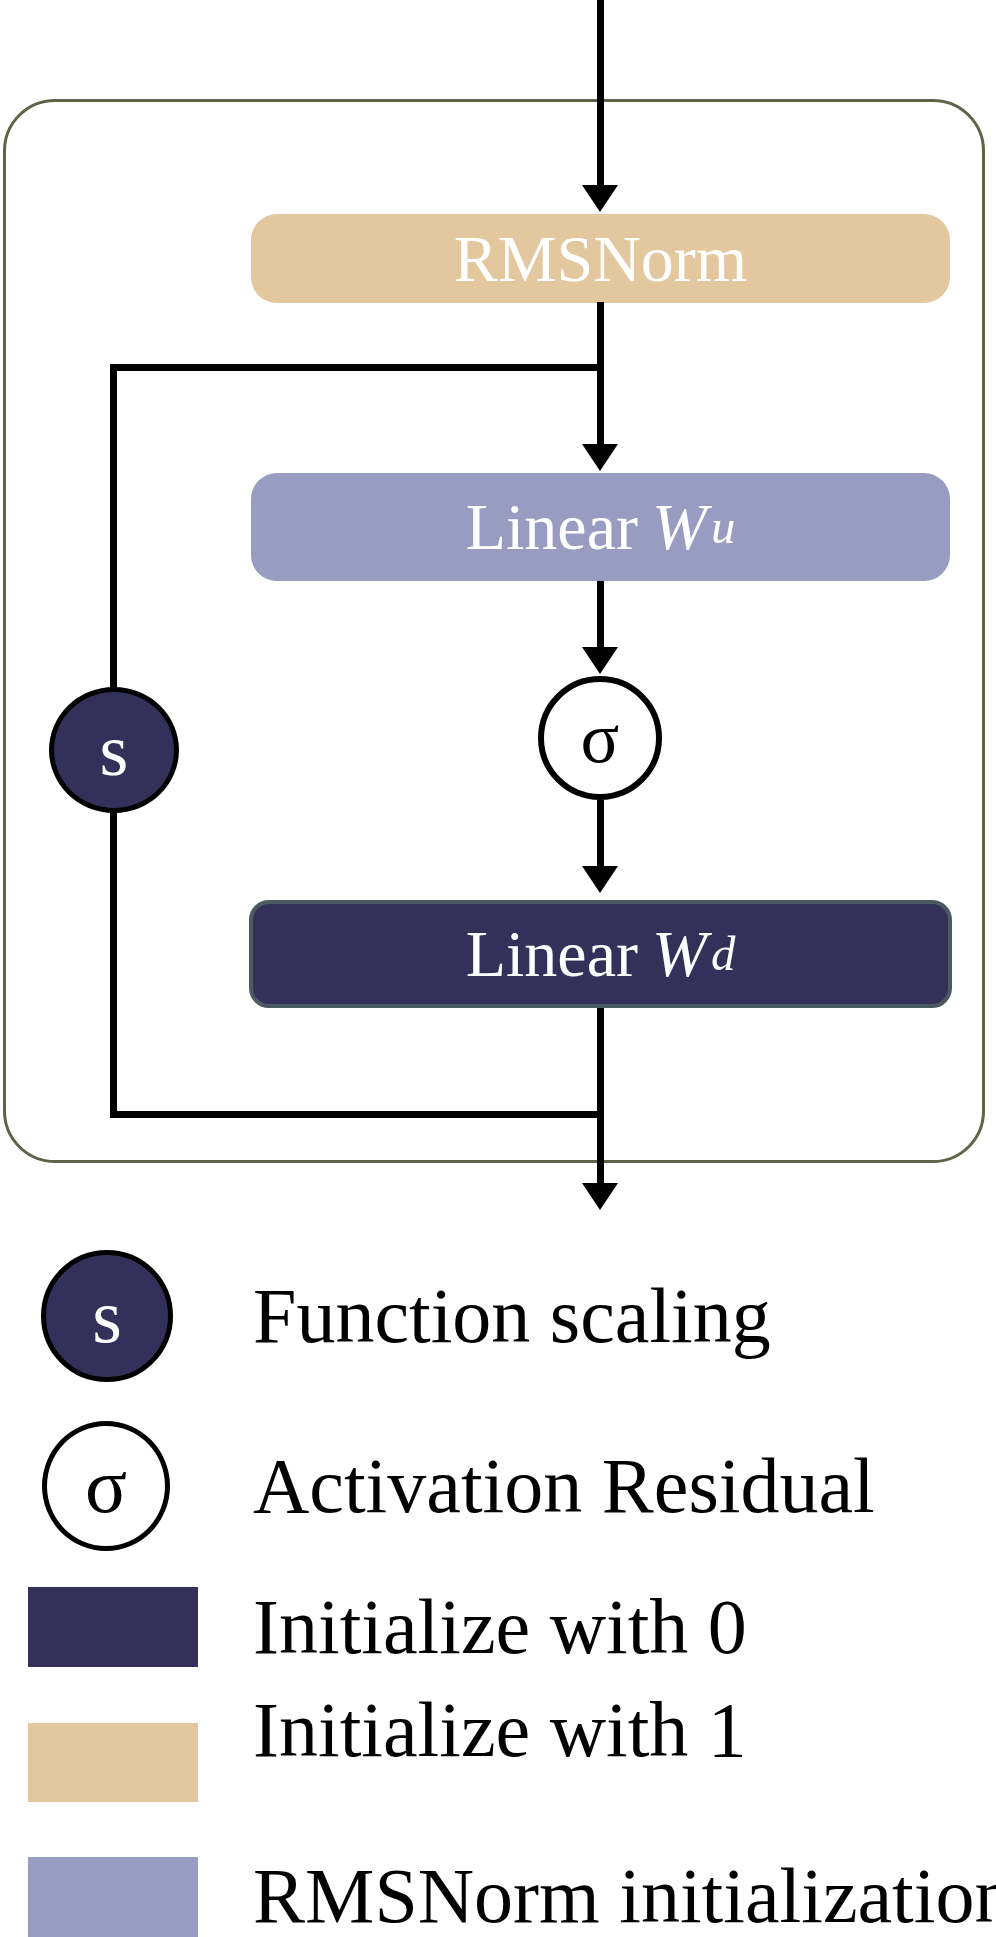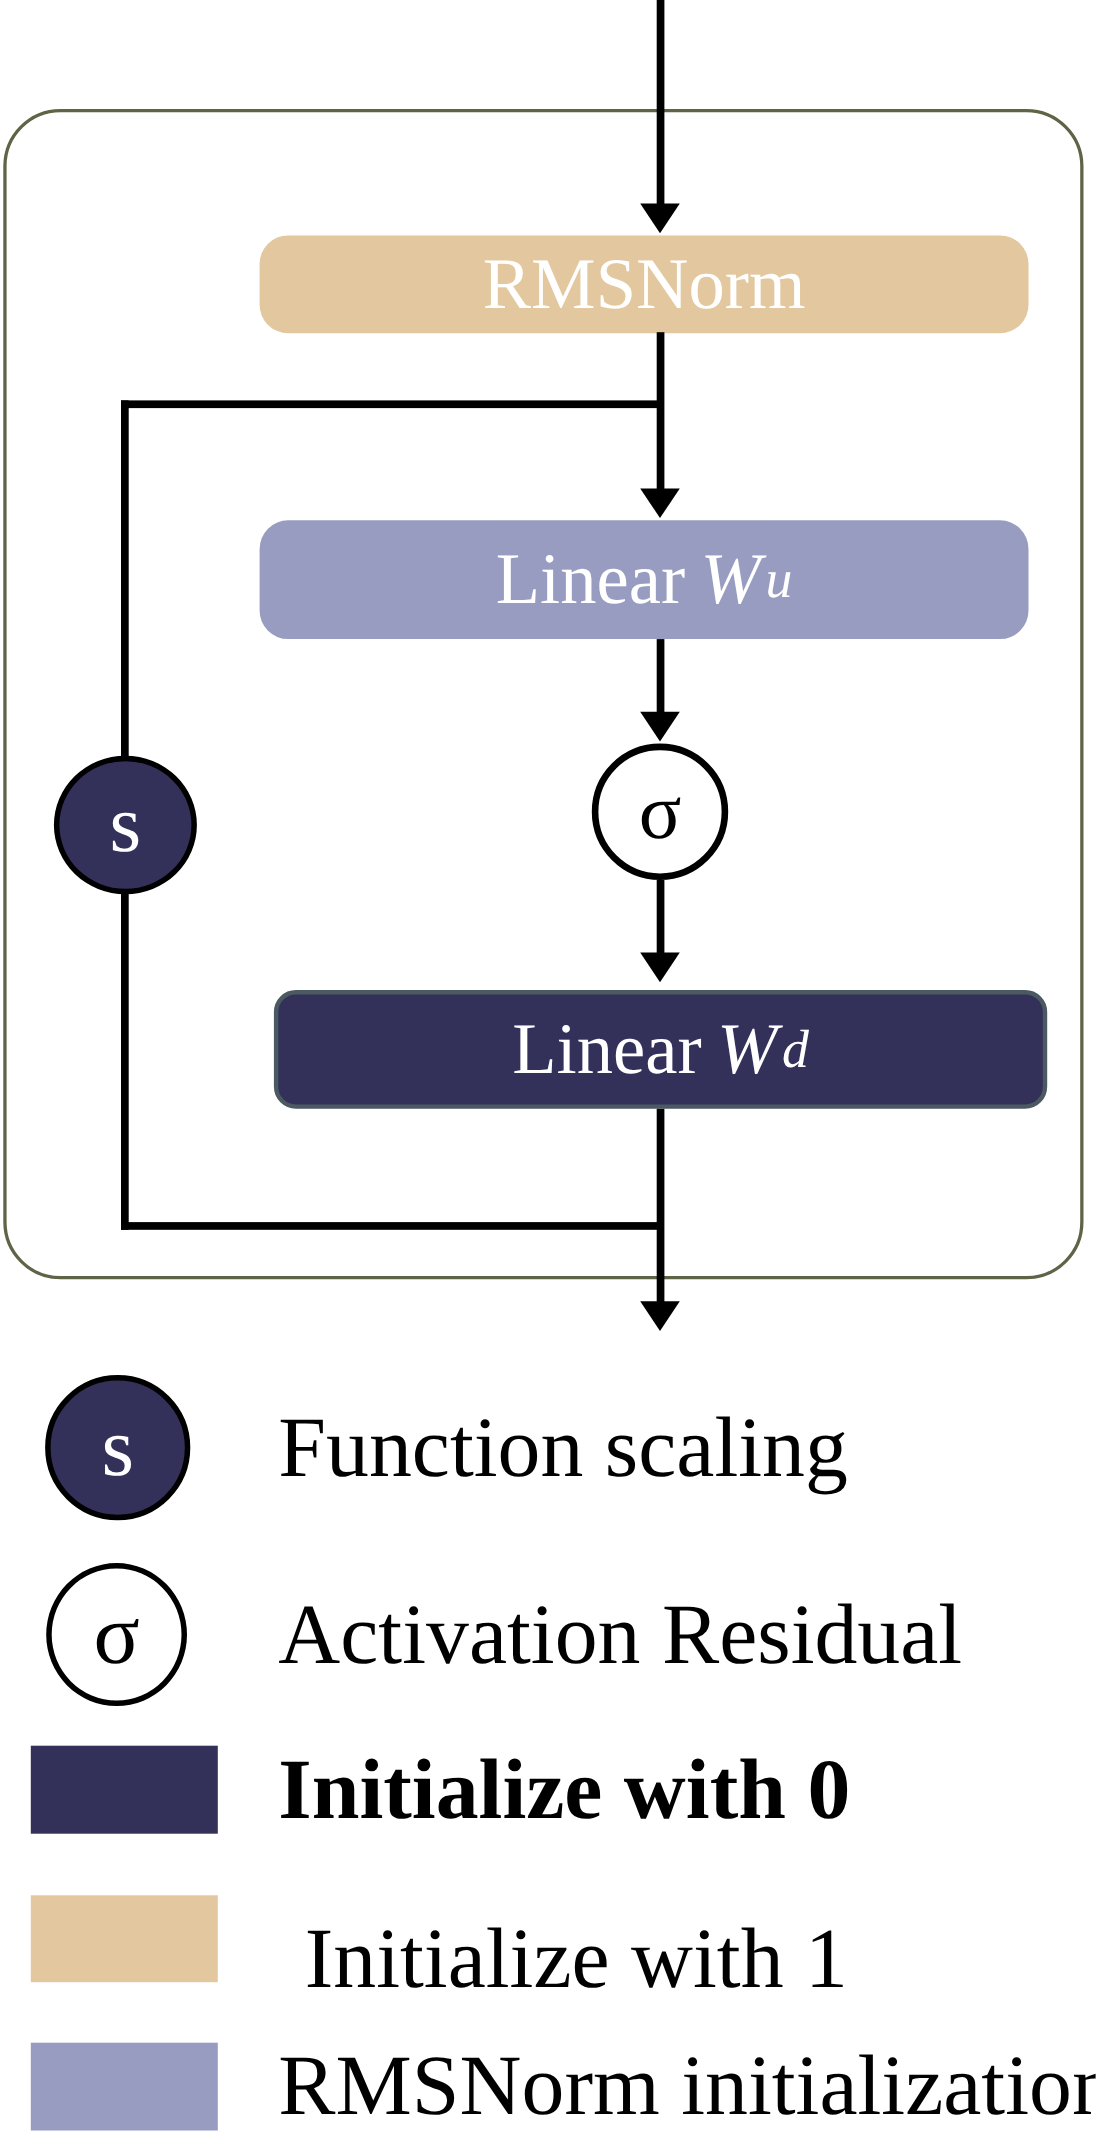--- a/index.html
+++ b/index.html
@@ -18,21 +18,21 @@
   .vline{width:7px;background:var(--line);}
   .hline{height:7px;background:var(--line);}
   .arrowhead{
     width:0;height:0;
     border-left:18px solid transparent;
     border-right:18px solid transparent;
     border-top:27px solid var(--line);
   }
   
   .block{
-    left:236px;width:699px;border-radius:26px;
+    left:251px;width:699px;border-radius:26px;
     display:flex;align-items:center;justify-content:center;
     color:var(--box-text);font-size:66px;line-height:1;
     box-sizing:border-box;white-space:nowrap;
   }
   .block-rms{top:214px;height:89px;background:var(--tan);}
   .block-wu{top:473px;height:108px;background:var(--periwinkle);}
   .block-wd{
     top:900px;height:108px;left:249px;width:703px;
     background:var(--navy);border:4px solid var(--wd-border);border-radius:20px;
   }
@@ -129,19 +129,19 @@
   <span>s</span>
 </div>
 <div class="abs leg-label" style="top:1316px;">Function scaling</div>
 
 <div class="abs leg-circle leg-sigma">
   <span>σ</span>
 </div>
 <div class="abs leg-label" style="top:1486px;">Activation Residual</div>
 
 <div class="abs leg-swatch leg-navy"></div>
-<div class="abs leg-label" style="top:1627px;font-weight:bold;">Initialize with 0</div>
+<div class="abs leg-label" style="top:1627px;">Initialize with 0</div>
 
 <div class="abs leg-swatch leg-tan"></div>
-<div class="abs leg-label" style="top:1780px;margin-left:24px;">Initialize with 1</div>
+<div class="abs leg-label" style="top:1730px;">Initialize with 1</div>
 
 <div class="abs leg-swatch leg-purple"></div>
 <div class="abs leg-label" style="top:1896px;">RMSNorm initialization</div>
 
 </body></html>

